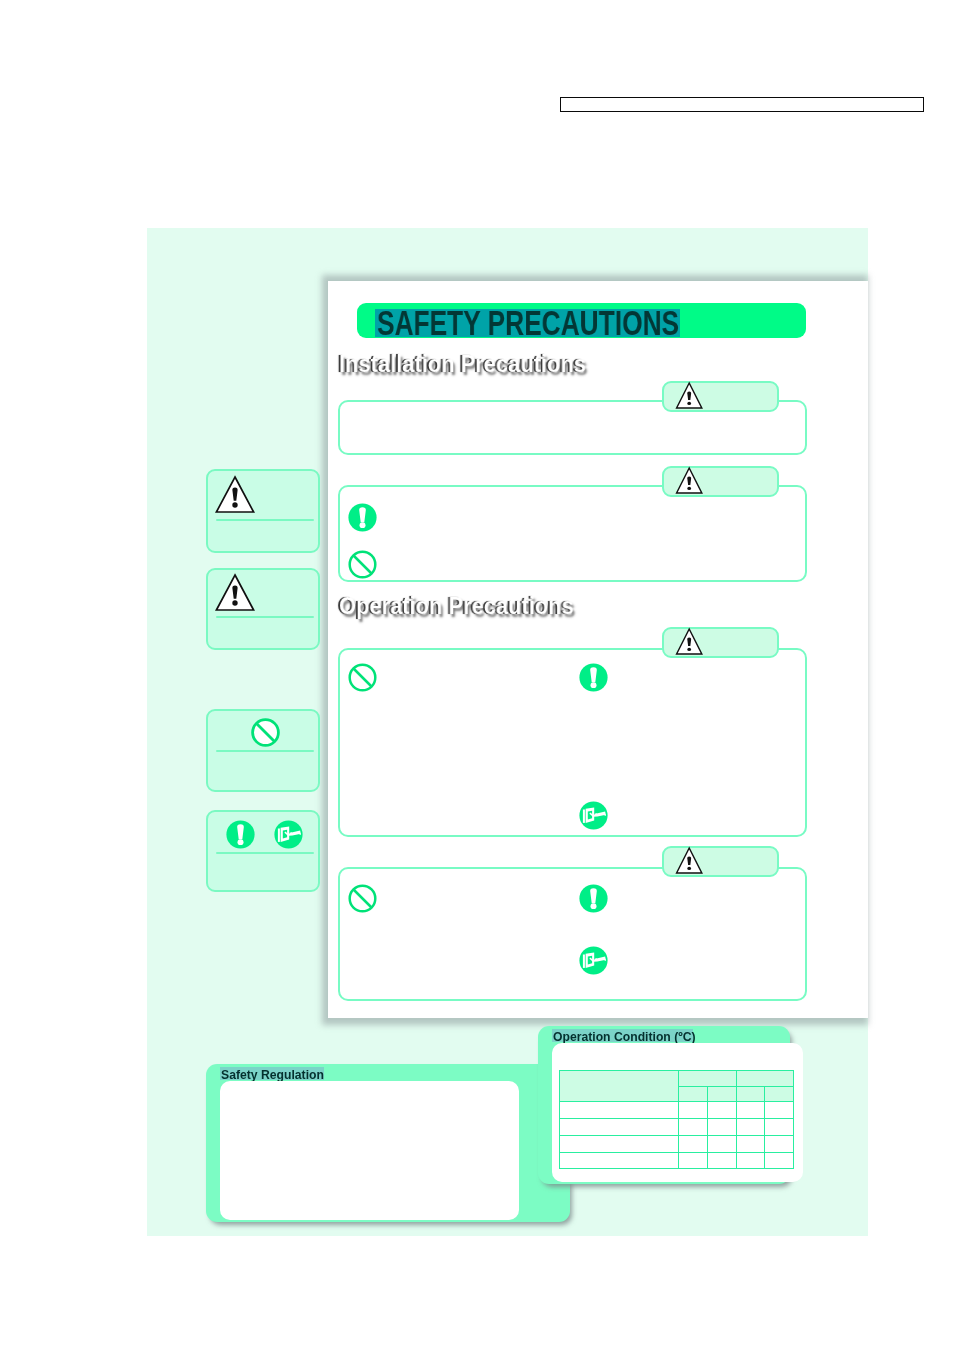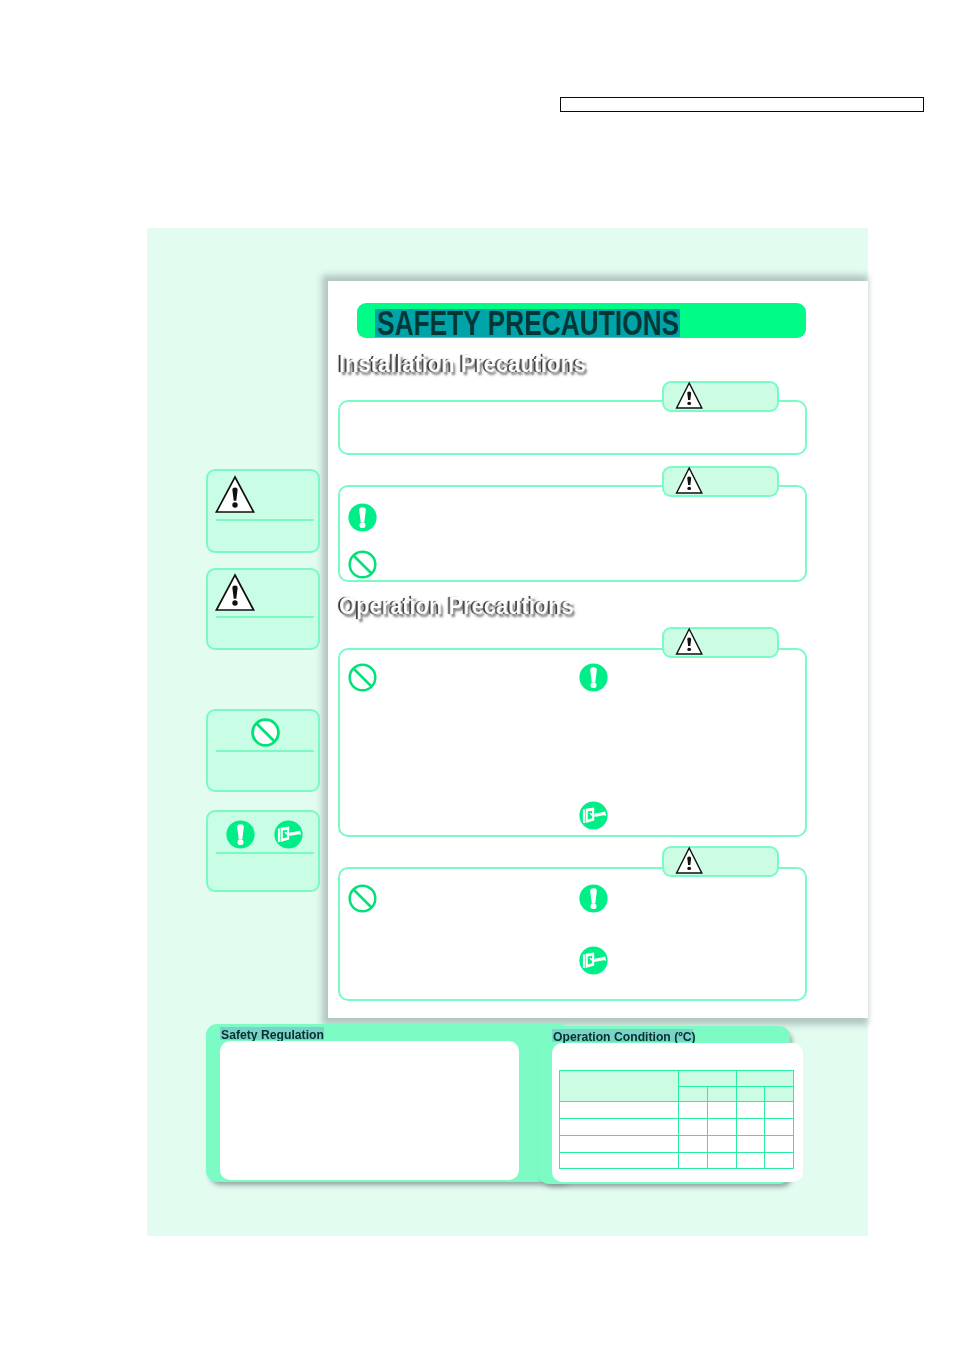--- a/index.html
+++ b/index.html
@@ -202,21 +202,21 @@
       <rect x="3.9" y="8.5" width="2.0" height="13.4"></rect>
       <path d="M6.6 7.8 L15.2 6.4 L15.2 19.6 L6.6 21.9 Z"></path>
       <path d="M8.8 10.6 L13.1 9.8 L13.1 17.3 L8.8 18.4 Z" fill="#00EE87"></path>
       <path d="M11.3 11.6 L14.6 14.3 L13.6 15.4 L10.4 12.7 Z"></path>
       <path d="M14.2 14.4 L17.6 12.4 L26.1 10.6 L26.9 13.7 L18.4 15.6 L14.6 15.7 Z"></path>
       <path d="M15.4 13.0 L17.5 11.9 L18.1 13.4 L15.8 14.2 Z"></path>
       <path d="M25.5 13.5 L26.9 13.2 L27.1 14.6 L25.7 14.9 Z"></path>
     </g>
   </svg>
 
-  <div class="bpanel" style="left:206px;top:1024px;width:364px;height:158px;">
+  <div class="bpanel" style="left:206px;top:1064px;width:364px;height:158px;">
     <div class="lblhl" style="left:14px;top:3px;width:104px;height:13px;"></div>
     <div class="blabel" style="left:15px;top:4px;">Safety Regulation</div>
     <div class="inner" style="left:14px;top:17px;width:299px;height:139px;"></div>
   </div>
 
   <div class="bpanel" style="left:538px;top:1026px;width:252px;height:158px;">
     <div class="lblhl" style="left:14px;top:3px;width:141px;height:13px;"></div>
     <div class="blabel" style="left:15px;top:4px;">Operation Condition (ºC)</div>
     <div class="inner" style="left:14px;top:17px;width:251px;height:139px;"></div>
   </div>

